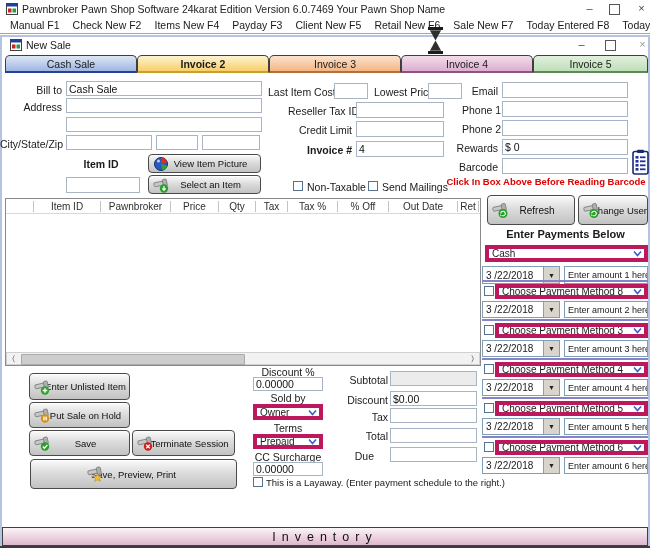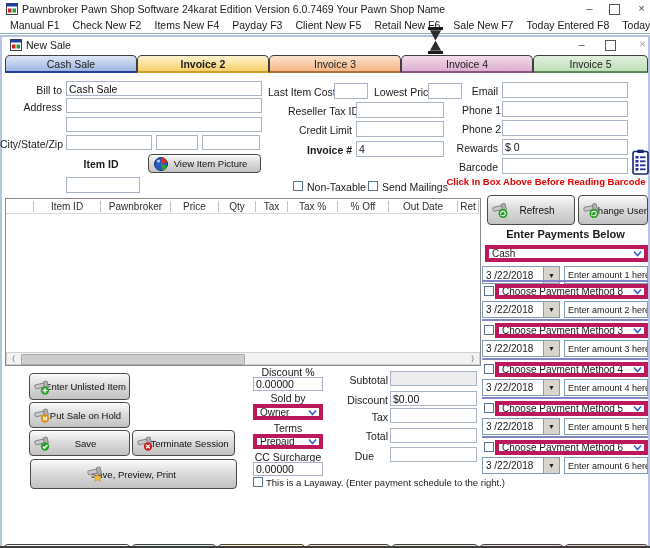--- a/index.html
+++ b/index.html
@@ -155,20 +155,31 @@
   <input class="txt" style="left: 66px; top: 177px; width: 74px; height: 16px;">
 
   <div class="btn3d pad" style="left:148px;top:154px;width:113px;height:19px">
     <svg class="ic" width="16" height="16">
         <circle cx="8" cy="8" r="6.5" fill="#2858c8" stroke="#103068"></circle>
         <path d="M8 8 L8 1.5 A6.5 6.5 0 0 1 14.2 6.2 Z" fill="#d83020"></path>
         <path d="M8 8 L14.2 9.8 A6.5 6.5 0 0 1 9.5 14.3 Z" fill="#30a030"></path>
         <circle cx="5.5" cy="5" r="1.5" fill="#fff" opacity="0.7"></circle>
       </svg>
     <span>View Item Picture</span>
+  </div>
+  <div class="btn3d pad" style="left:148px;top:175px;width:113px;height:19px">
+    <svg class="ic" width="16" height="16">
+        <g transform="rotate(-12 8 7)">
+          <rect x="1" y="4.5" width="11" height="4" rx="1" fill="#c8c8c8" stroke="#787878" stroke-width="0.8"></rect>
+          <rect x="10" y="3" width="4" height="7" rx="1" fill="#b0b0b0" stroke="#787878" stroke-width="0.8"></rect>
+        </g>
+        <circle cx="11" cy="11.5" r="4.2" fill="#28a028"></circle>
+        <path d="M11 9v4M9.3 11.3l1.7 2 1.7-2" stroke="#fff" stroke-width="1.2" fill="none"></path>
+      </svg>
+    <span>Select an Item</span>
   </div>
 
   <div class="abs lbl" style="left:268px;top:86px;width:62px">Last Item Cost</div>
   <input class="txt" style="left: 334px; top: 83px; width: 34px; height: 16px;">
   <div class="abs lbl" style="left:374px;top:86px;width:50px">Lowest Price</div>
   <input class="txt" style="left: 428px; top: 83px; width: 34px; height: 16px;">
   <div class="abs lbl" style="left:288px;top:105px;width:64px">Reseller Tax ID</div>
   <input class="txt" style="left: 356px; top: 102px; width: 88px; height: 16px;">
   <div class="abs lbl" style="left:296px;top:124px;width:56px">Credit Limit</div>
   <input class="txt" style="left: 356px; top: 121px; width: 88px; height: 16px;">
@@ -457,14 +468,17 @@
   <div class="btab btab-star1" style="left:391px;top:504px;width:86px;height:21px">
       <span>✳</span>
     </div>
   <div class="btab btab-star2" style="left:479px;top:504px;width:83px;height:21px">
       <span>✳</span>
     </div>
   <div class="btab btab-rebuild" style="left:564px;top:504px;width:83px;height:21px">
       <span>Rebuild</span>
     </div>
 
+  <div class="abs invbar" style="left:2px;top:527px;width:646px;height:19px">
+      <span>Inventory</span>
+    </div>
   <div class="abs" style="left:0;top:546px;width:650px;height:2px;background:#3c3c3c"></div>
 </div>
 
 </body></html>

